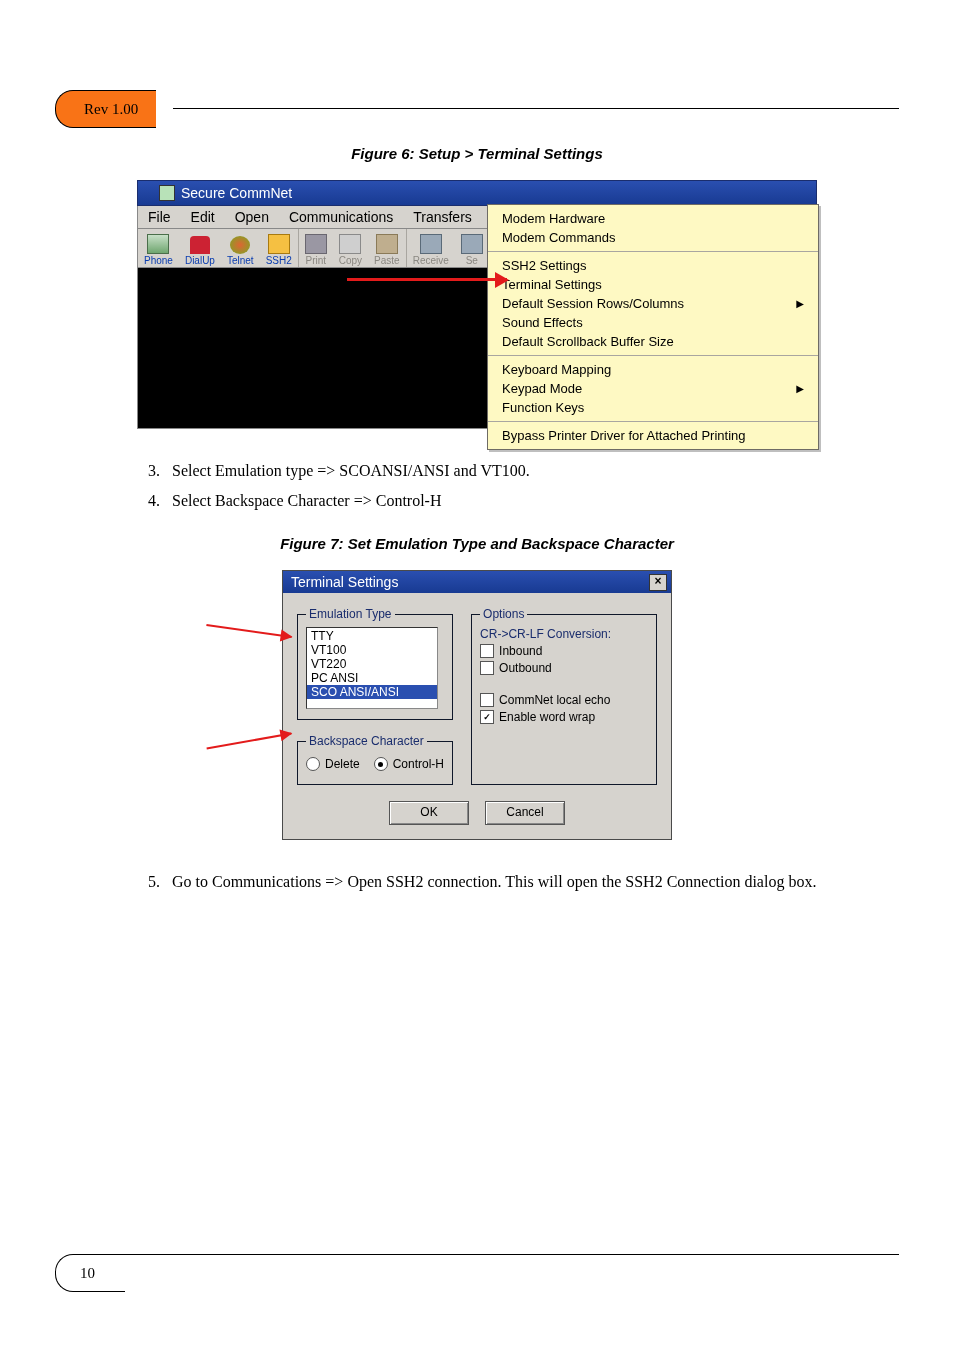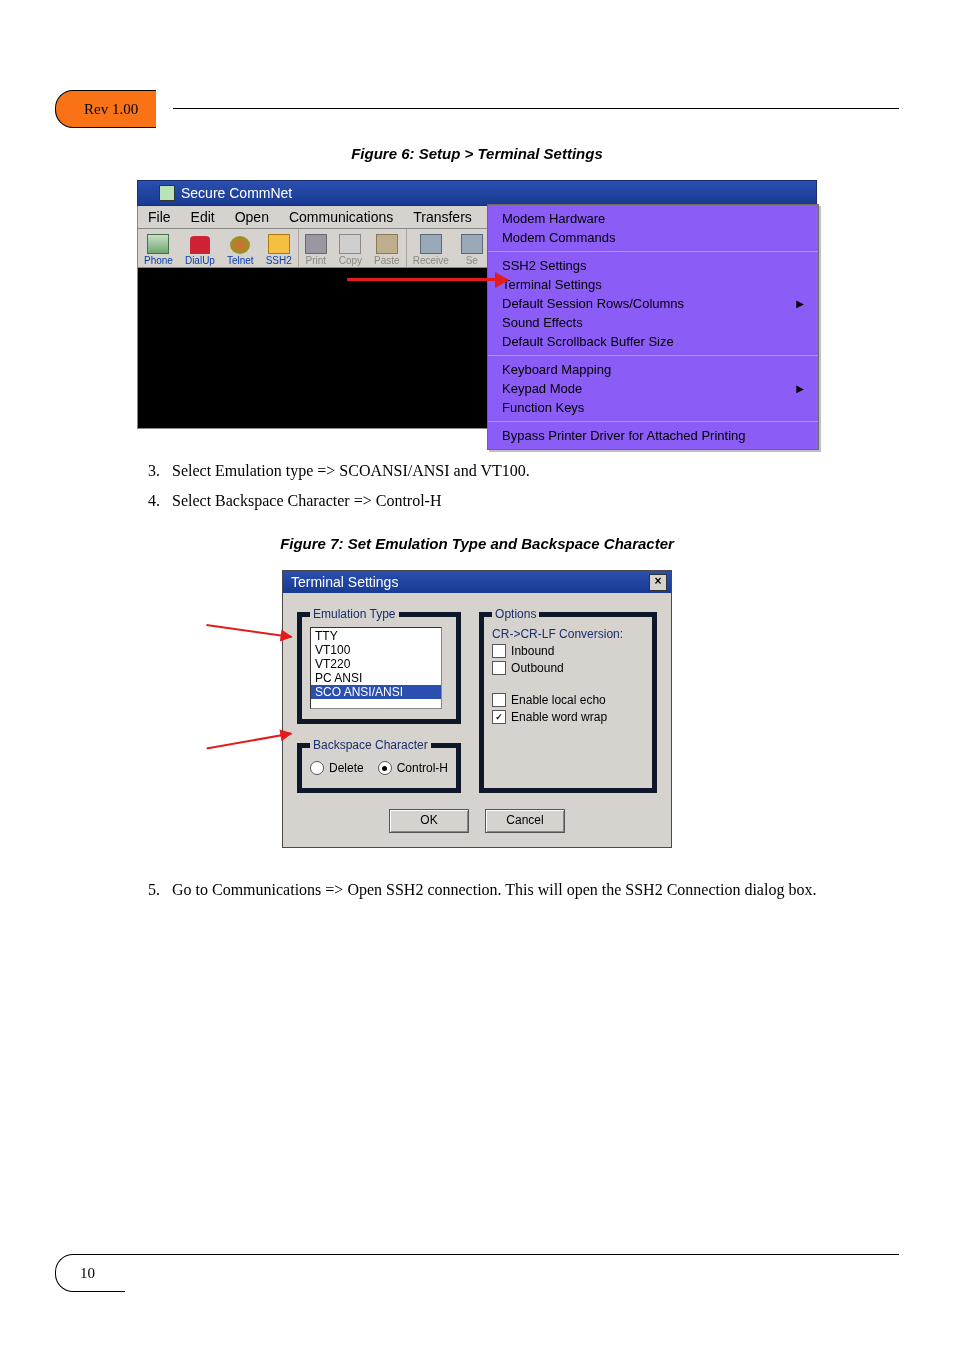--- a/index.html
+++ b/index.html
@@ -150,21 +150,21 @@
   .ico.telnet { background: #f5c042; border:1px solid #a87a10; }
   .ico.print { background: #9a97a3; border:1px solid #6a6770; }
   .ico.copy { background: #cfcfcf; border:1px solid #8a8a8a; }
   .ico.paste { background: #bfae8e; border:1px solid #8a7a58; }
   .ico.receive { background: #9aa9b8; border:1px solid #5a6a78; }
   .dropdown {
     position: absolute;
     top: 24px;
     left: 350px;
     width: 330px;
-    background: #8b5cf6;
+    background: #fef9c3;
     border: 1px solid #6e6b65;
     font-family: Tahoma, Arial, sans-serif;
     font-size: 13px;
     box-shadow: 2px 2px 0 rgba(0,0,0,0.25);
     z-index: 5;
   }
   .dropdown .group { border-bottom: 1px solid #a9a6a0; padding: 4px 0; }
   .dropdown .group:last-child { border-bottom: none; }
   .dropdown .row {
     padding: 2px 14px;
@@ -251,21 +251,21 @@
     text-align: center;
     color: #000;
     font-weight: bold;
   }
   .fig7 .body {
     padding: 14px 14px 16px 14px;
     display: flex;
     gap: 18px;
   }
   .fig7 fieldset {
-    border: 5px solid #0f172a;
+    border: 1px solid #0f172a;
     padding: 6px 8px 10px 8px;
     margin: 0;
     position: relative;
   }
   .fig7 legend {
     font-size: 12px;
     padding: 0 3px;
     color: #1a2d6d;
   }
   .fig7 .listbox {
@@ -550,21 +550,21 @@
             <span class="chk"></span>
             <span>Inbound</span>
           </label>
           <label class="chk-row">
             <span class="chk"></span>
             <span>Outbound</span>
           </label>
           <div style="height:12px;"></div>
           <label class="chk-row">
             <span class="chk"></span>
-            <span>Enable local echo</span>
+            <span>CommNet local echo</span>
           </label>
           <label class="chk-row">
             <span class="chk sel"></span>
             <span>Enable word wrap</span>
           </label>
         </fieldset>
       </div>
       <div class="btn-row">
         <div class="btn">OK</div>
         <div class="btn">Cancel</div>

